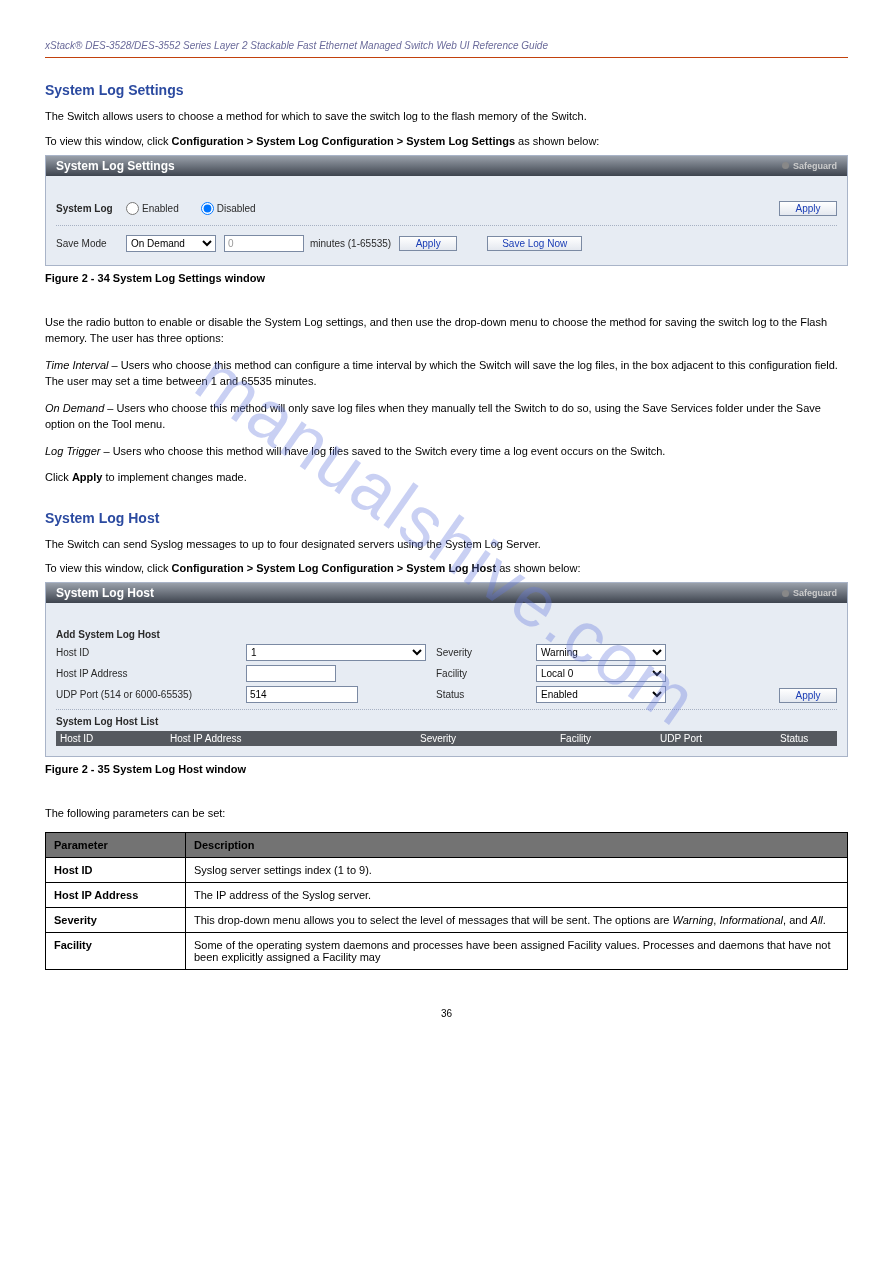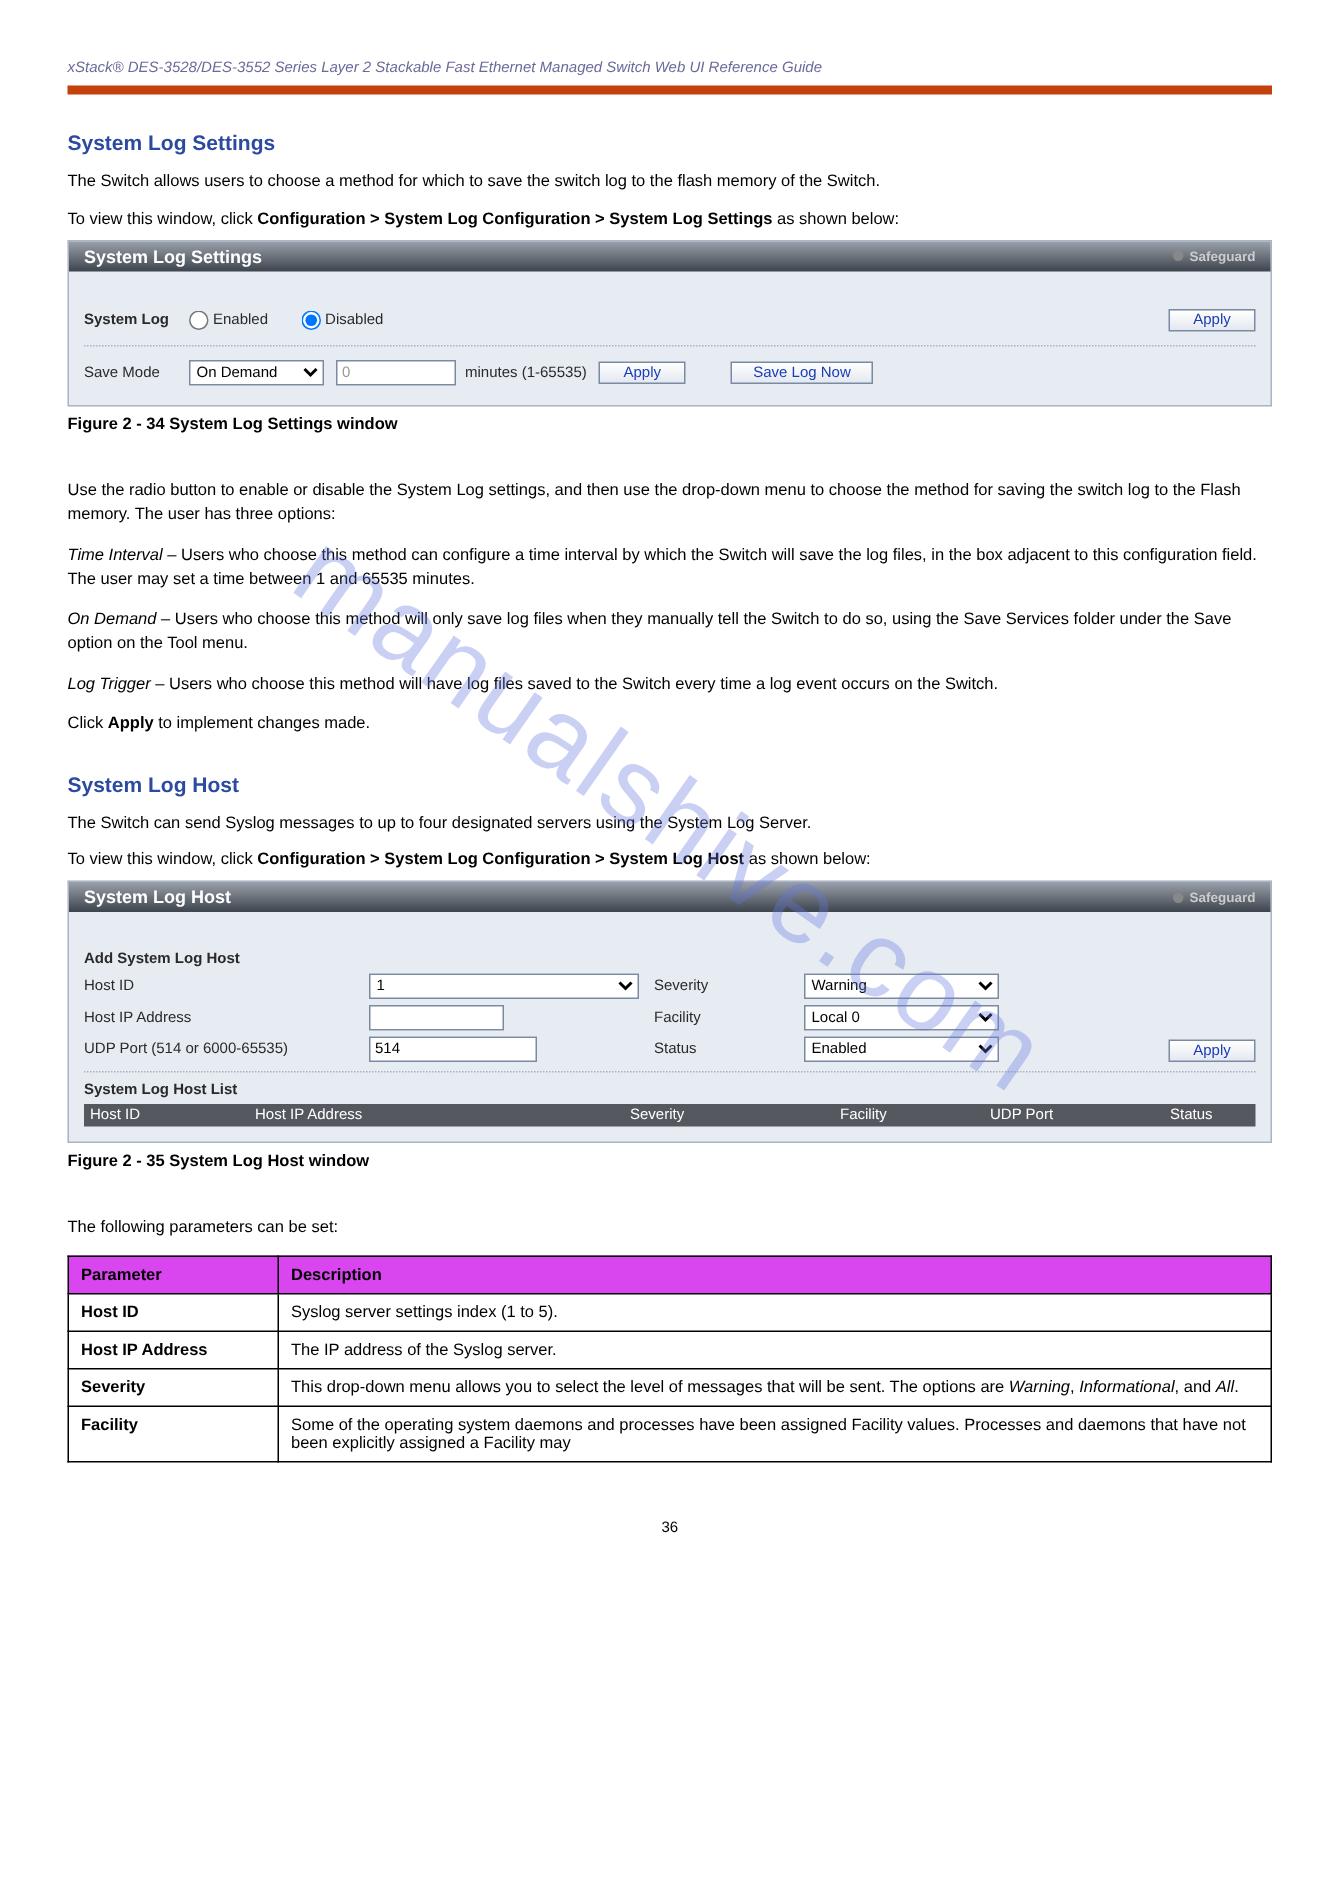--- a/index.html
+++ b/index.html
@@ -1,18 +1,18 @@
 <!DOCTYPE html>
 <html><head>
 <meta charset="utf-8">
 <style>
   * { box-sizing: border-box; }
   body { margin: 0; padding: 0; font-family: Arial, Helvetica, sans-serif; font-size: 11px; color: #000; background: #fff; width: 893px; }
   .page { padding: 40px 45px 60px 45px; position: relative; }
-  .header { display: flex; justify-content: space-between; font-size: 10px; color: #6a6a9a; font-style: italic; padding-bottom: 6px; border-bottom: 6px solid #c2410c; }
+  .header { display: flex; justify-content: space-between; font-size: 10px; color: #6a6a9a; font-style: italic; padding-bottom: 6px; border-bottom: 1px solid #c2410c; }
   .section-title { color: #2b4aa0; font-size: 14px; font-weight: bold; margin: 24px 0 10px 0; }
   .body-text { font-size: 11px; line-height: 1.5; margin: 10px 0; }
   .bold { font-weight: bold; }
   .nav-path { font-size: 11px; margin: 8px 0; }
   .fig { margin: 4px 0 30px 0; }
 
   
   .watermark { position: absolute; left: 50%; top: 50%; transform: translate(-50%,-50%) rotate(35deg); font-size: 72px; color: rgba(100,120,220,0.35); font-weight: 400; letter-spacing: 2px; pointer-events: none; white-space: nowrap; z-index: 5; }
 
   
@@ -38,21 +38,21 @@
   .list-head span:nth-child(2){flex:0 0 250px;}
   .list-head span:nth-child(3){flex:0 0 140px;}
   .list-head span:nth-child(4){flex:0 0 100px;}
   .list-head span:nth-child(5){flex:0 0 120px;}
   .list-head span:nth-child(6){flex:1;}
   .fig-caption { font-weight:bold; font-size:11px; margin:6px 0; }
 
   
   table.param { width: 100%; border-collapse: collapse; margin-top: 8px; font-size: 11px; }
   table.param th, table.param td { border: 1px solid #000; padding: 6px 8px; text-align: left; vertical-align: top; }
-  table.param th { background: #d946ef; font-weight: bold; }
+  table.param th { background: #737373; font-weight: bold; }
   table.param td:first-child { width: 140px; font-weight: bold; }
   .thead-row th { font-weight: bold; }
 
   .footer { text-align: center; font-size: 10px; margin-top: 38px; }
   .italic { font-style: italic; }
 </style>
 </head>
 <body>
 <div class="page">
 
@@ -177,21 +177,21 @@
 <div class="body-text">The following parameters can be set:</div>
 
 <table class="param">
   <tbody>
         <tr class="thead-row">
     <th>Parameter</th>
     <th>Description</th>
   </tr>
   <tr>
     <td>Host ID</td>
-    <td>Syslog server settings index (1 to 5).</td>
+    <td>Syslog server settings index (1 to 9).</td>
   </tr>
   <tr>
     <td>Host IP Address</td>
     <td>The IP address of the Syslog server.</td>
   </tr>
   <tr>
     <td>Severity</td>
     <td>
       <span>This drop-down menu allows you to select the level of messages that will be sent. The options are </span><span class="italic">Warning</span><span>, </span><span class="italic">Informational</span><span>, and </span><span class="italic">All</span><span>.</span>
     </td>

